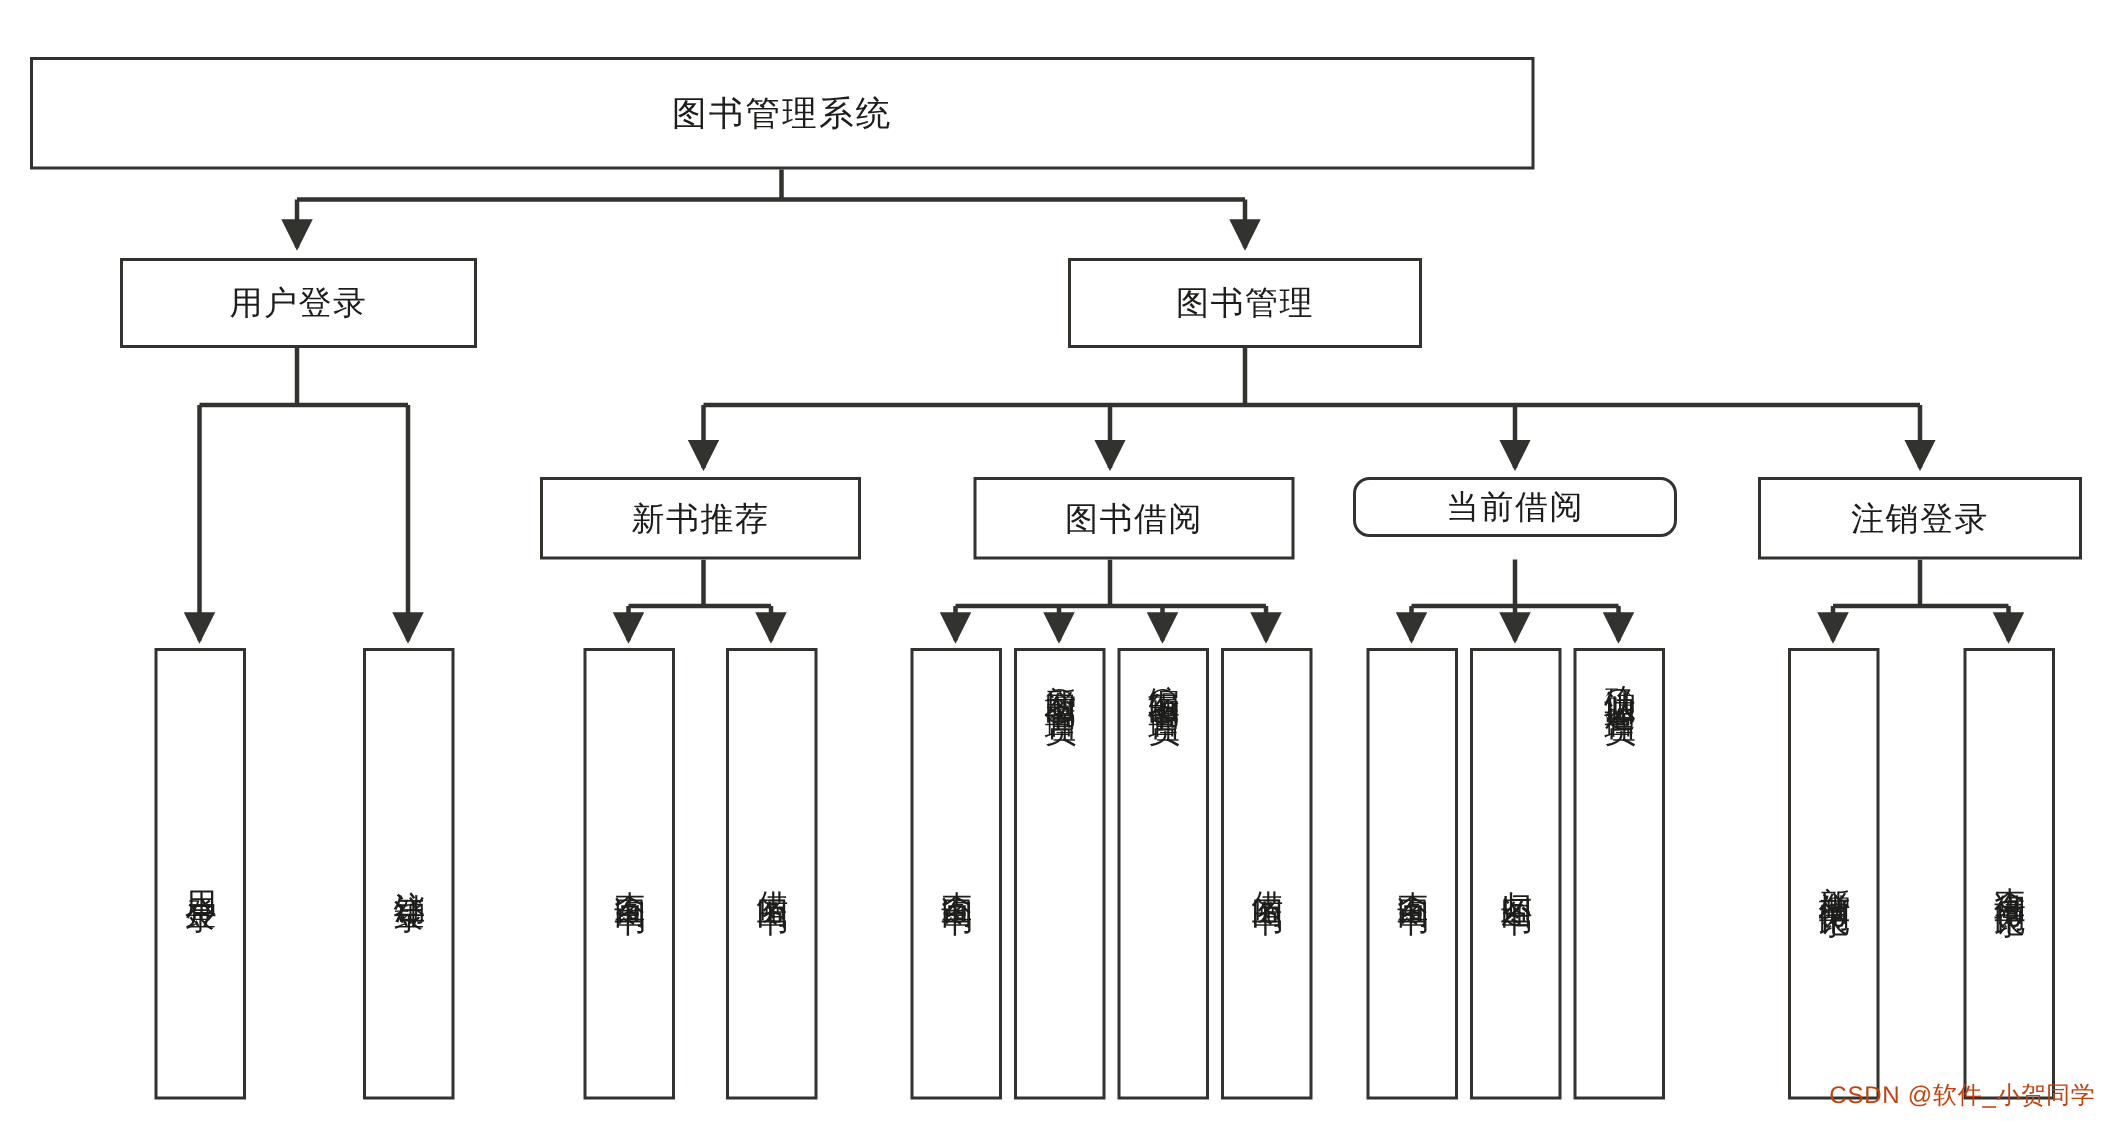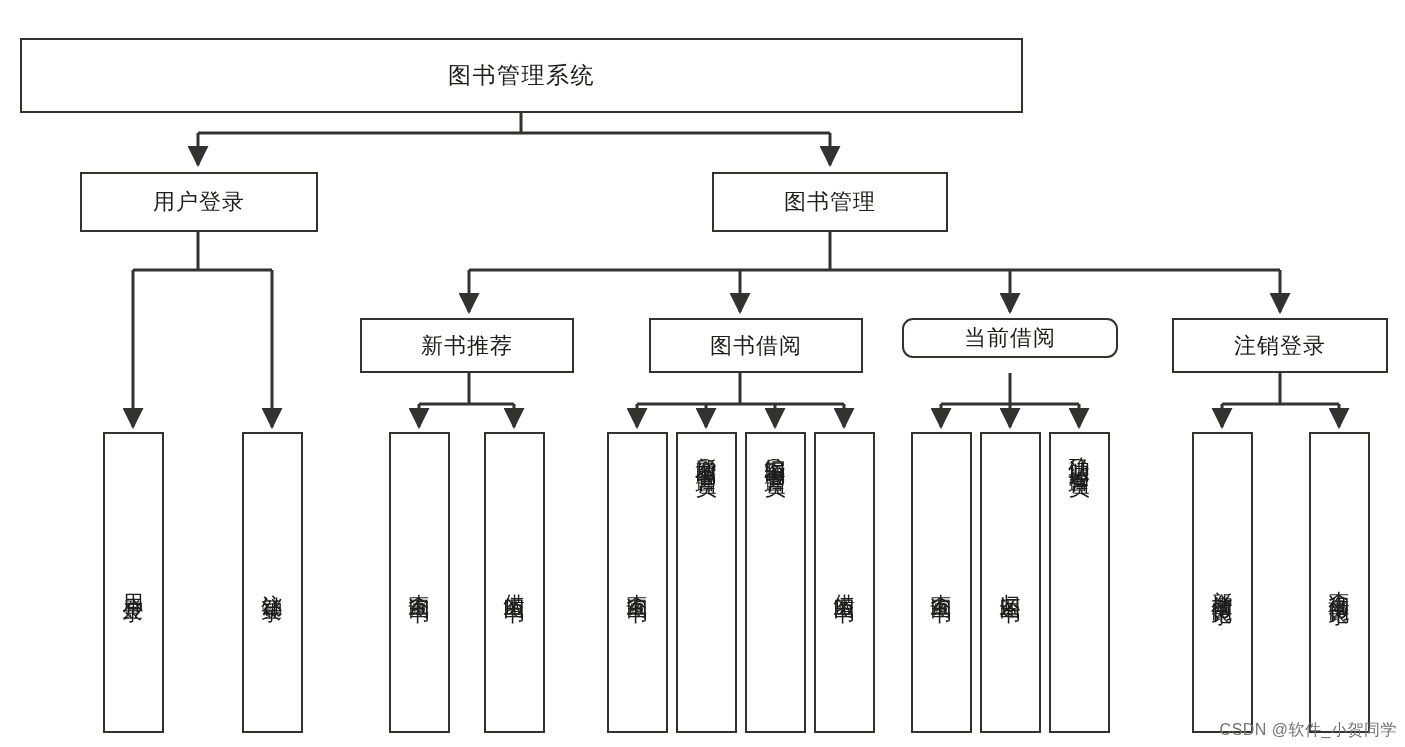--- a/index.html
+++ b/index.html
@@ -65,21 +65,21 @@
     text-orientation: upright;
     font-size: 21px;
     letter-spacing: 3px;
     line-height: 1;
   }
   #watermark {
     position: absolute;
     right: 8px;
     bottom: 6px;
     font-size: 16px;
-    color: #737373;
+    color: #c2410c;
     letter-spacing: 0.5px;
     z-index: 6;
     white-space: nowrap;
     pointer-events: none;
   }
 </style>
 </head>
 <body>
 
 <div id="diagram-root">

